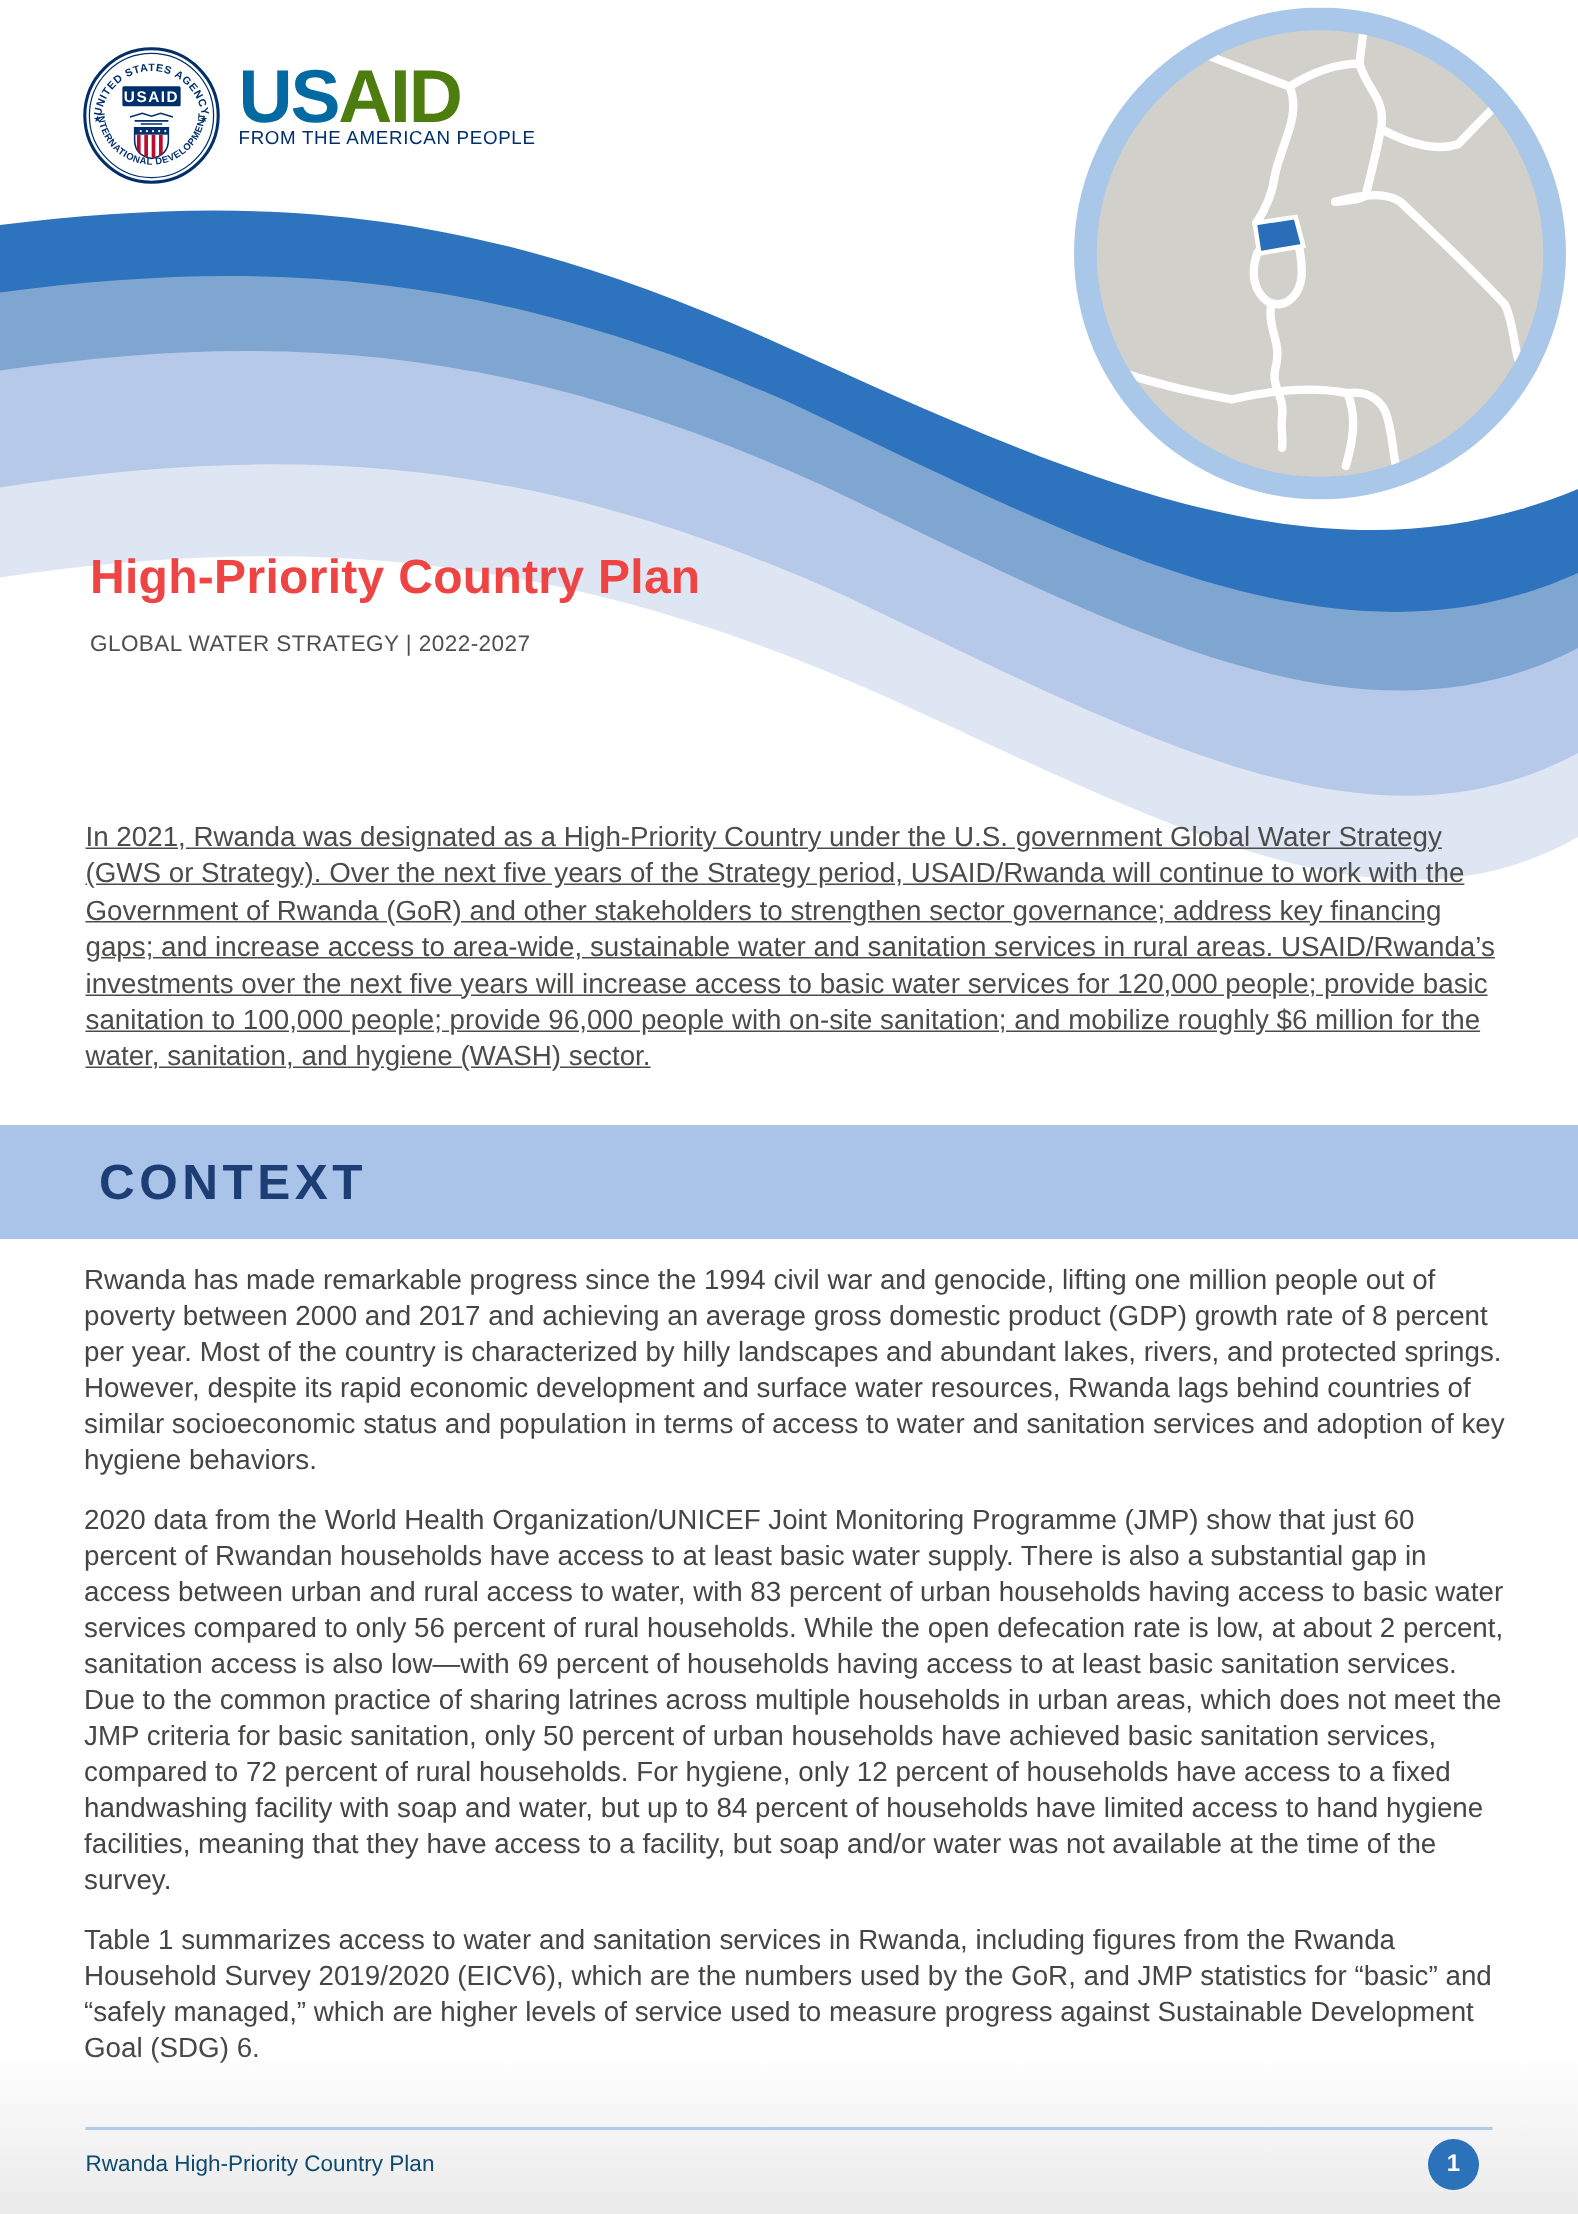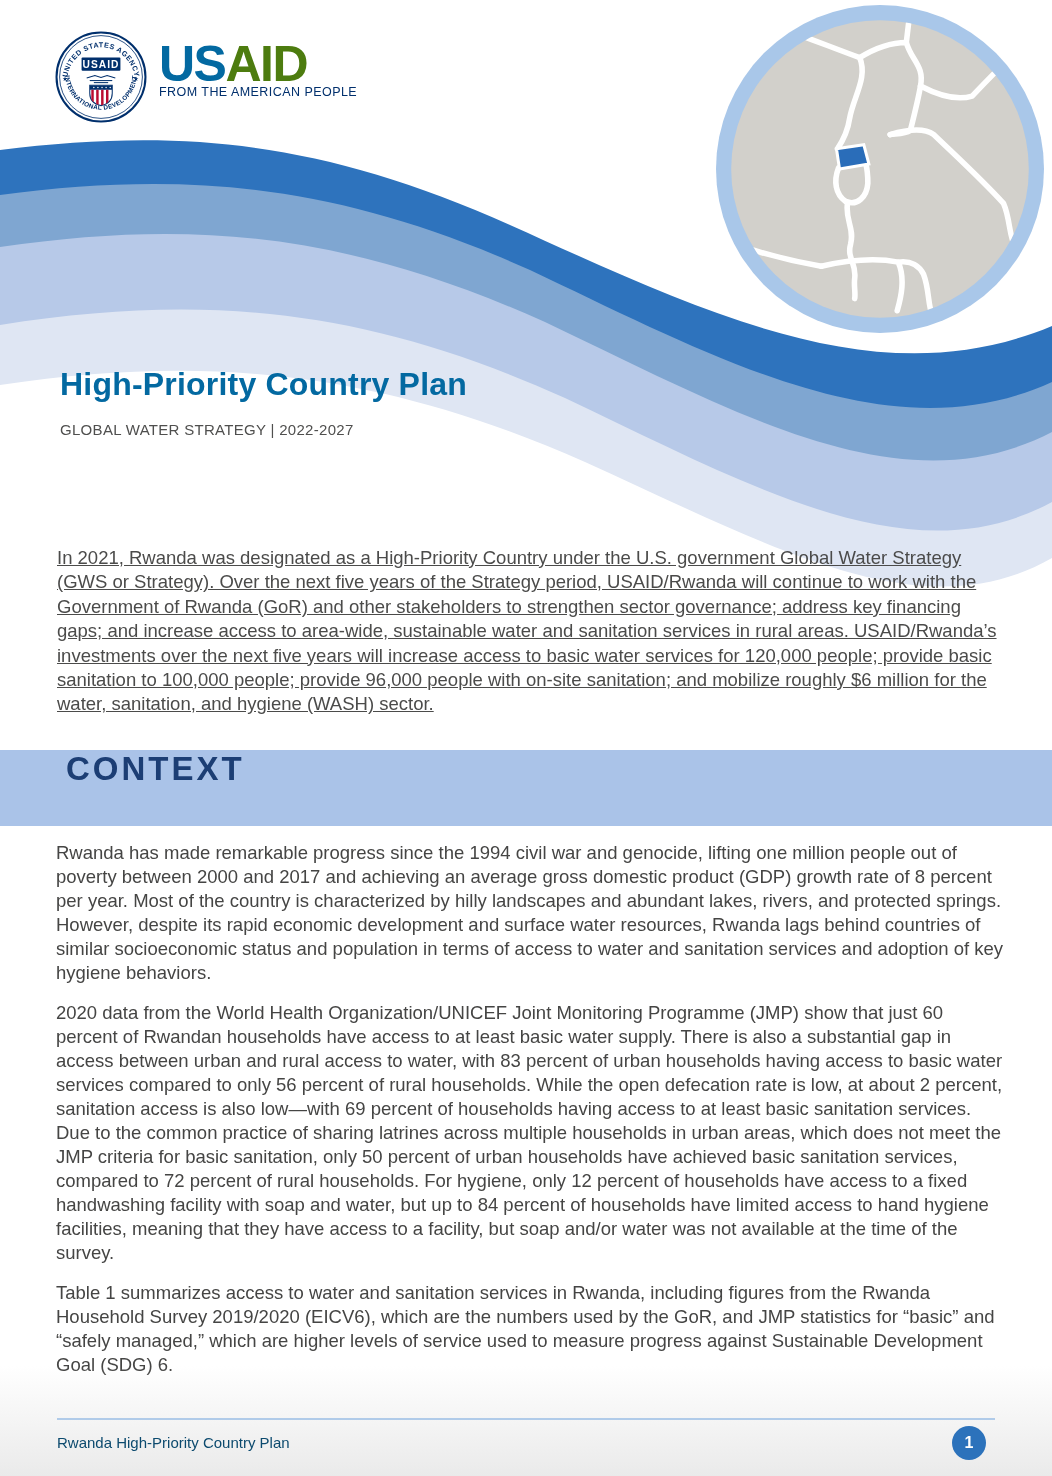--- a/index.html
+++ b/index.html
@@ -21,30 +21,30 @@
 
   
   .waves { position:absolute; left:0; top:130px; width:1052px; height:540px; }
 
   
   .map { position:absolute; left:716px; top:5px; width:328px; height:328px; }
 
   
   .title-block { position:absolute; left:60px; top:356px; }
   .doc-title { font-size:73px; font-weight:800; letter-spacing:1px; color:#1c3e74; line-height:1; }
-  .doc-subtitle { font-size:32px; font-weight:700; color:#0369a1; margin-top:10px; letter-spacing:0.2px; }
+  .doc-subtitle { font-size:32px; font-weight:700; color:#ef4444; margin-top:10px; letter-spacing:0.2px; }
   .doc-kicker { font-size:15px; color:#4f4f4e; margin-top:18px; letter-spacing:0.3px; }
 
   
   .intro { position:absolute; left:57px; top:546px; width:948px;
            font-size:18.5px; line-height:24.4px; color:#4b4b4a;text-decoration:underline; }
 
   
   .section-band { position:absolute; left:0; top:750px; width:1052px; height:76px;
-                  background:#aac3e8; display:flex; align-items:flex-start; }
+                  background:#aac3e8; display:flex; align-items:center; }
   .section-title { margin-left:66px; font-size:33px; font-weight:800;
                    letter-spacing:3px; color:#1c3e74; }
 
   .body-copy { position:absolute; left:56px; top:841px; width:950px;
                font-size:18.5px; line-height:24px; color:#454544; }
   .body-copy p { margin:0 0 16px 0; }
 
   
   .bottom-fade { position:absolute; left:0; bottom:0; width:1052px; height:110px;
                  background:linear-gradient(180deg, rgba(235,235,235,0) 0%, #eaeaea 100%); }

